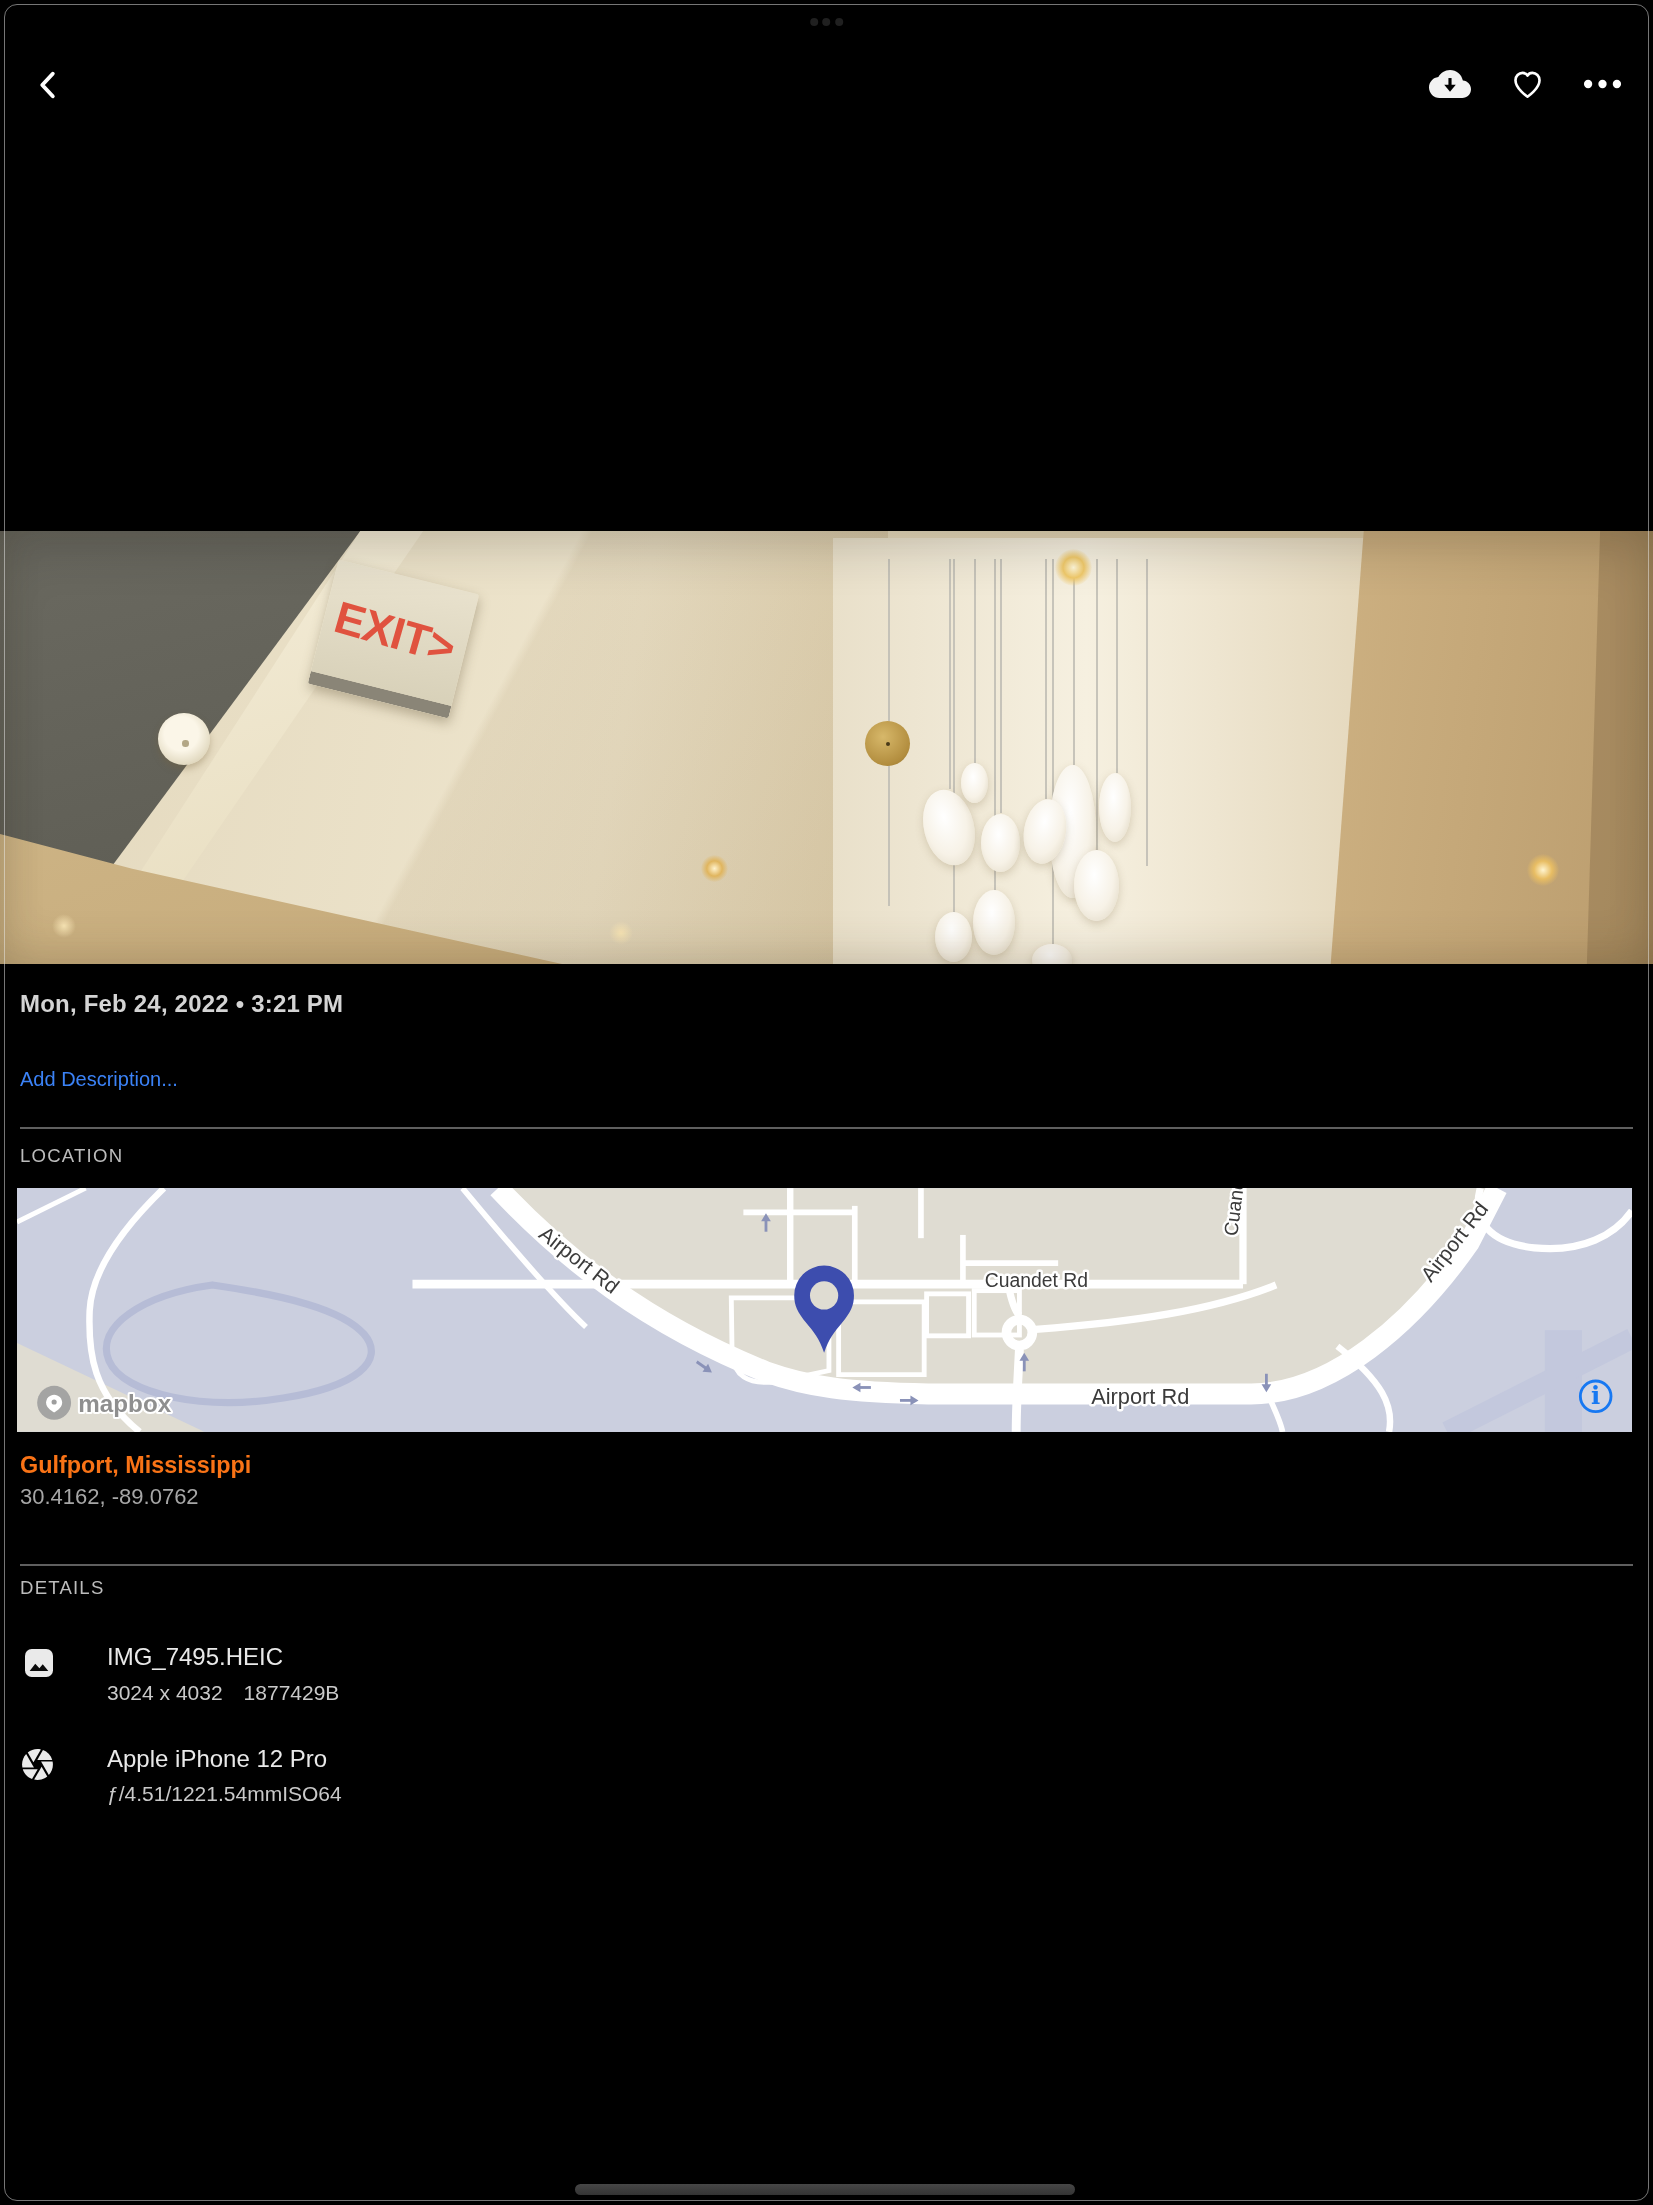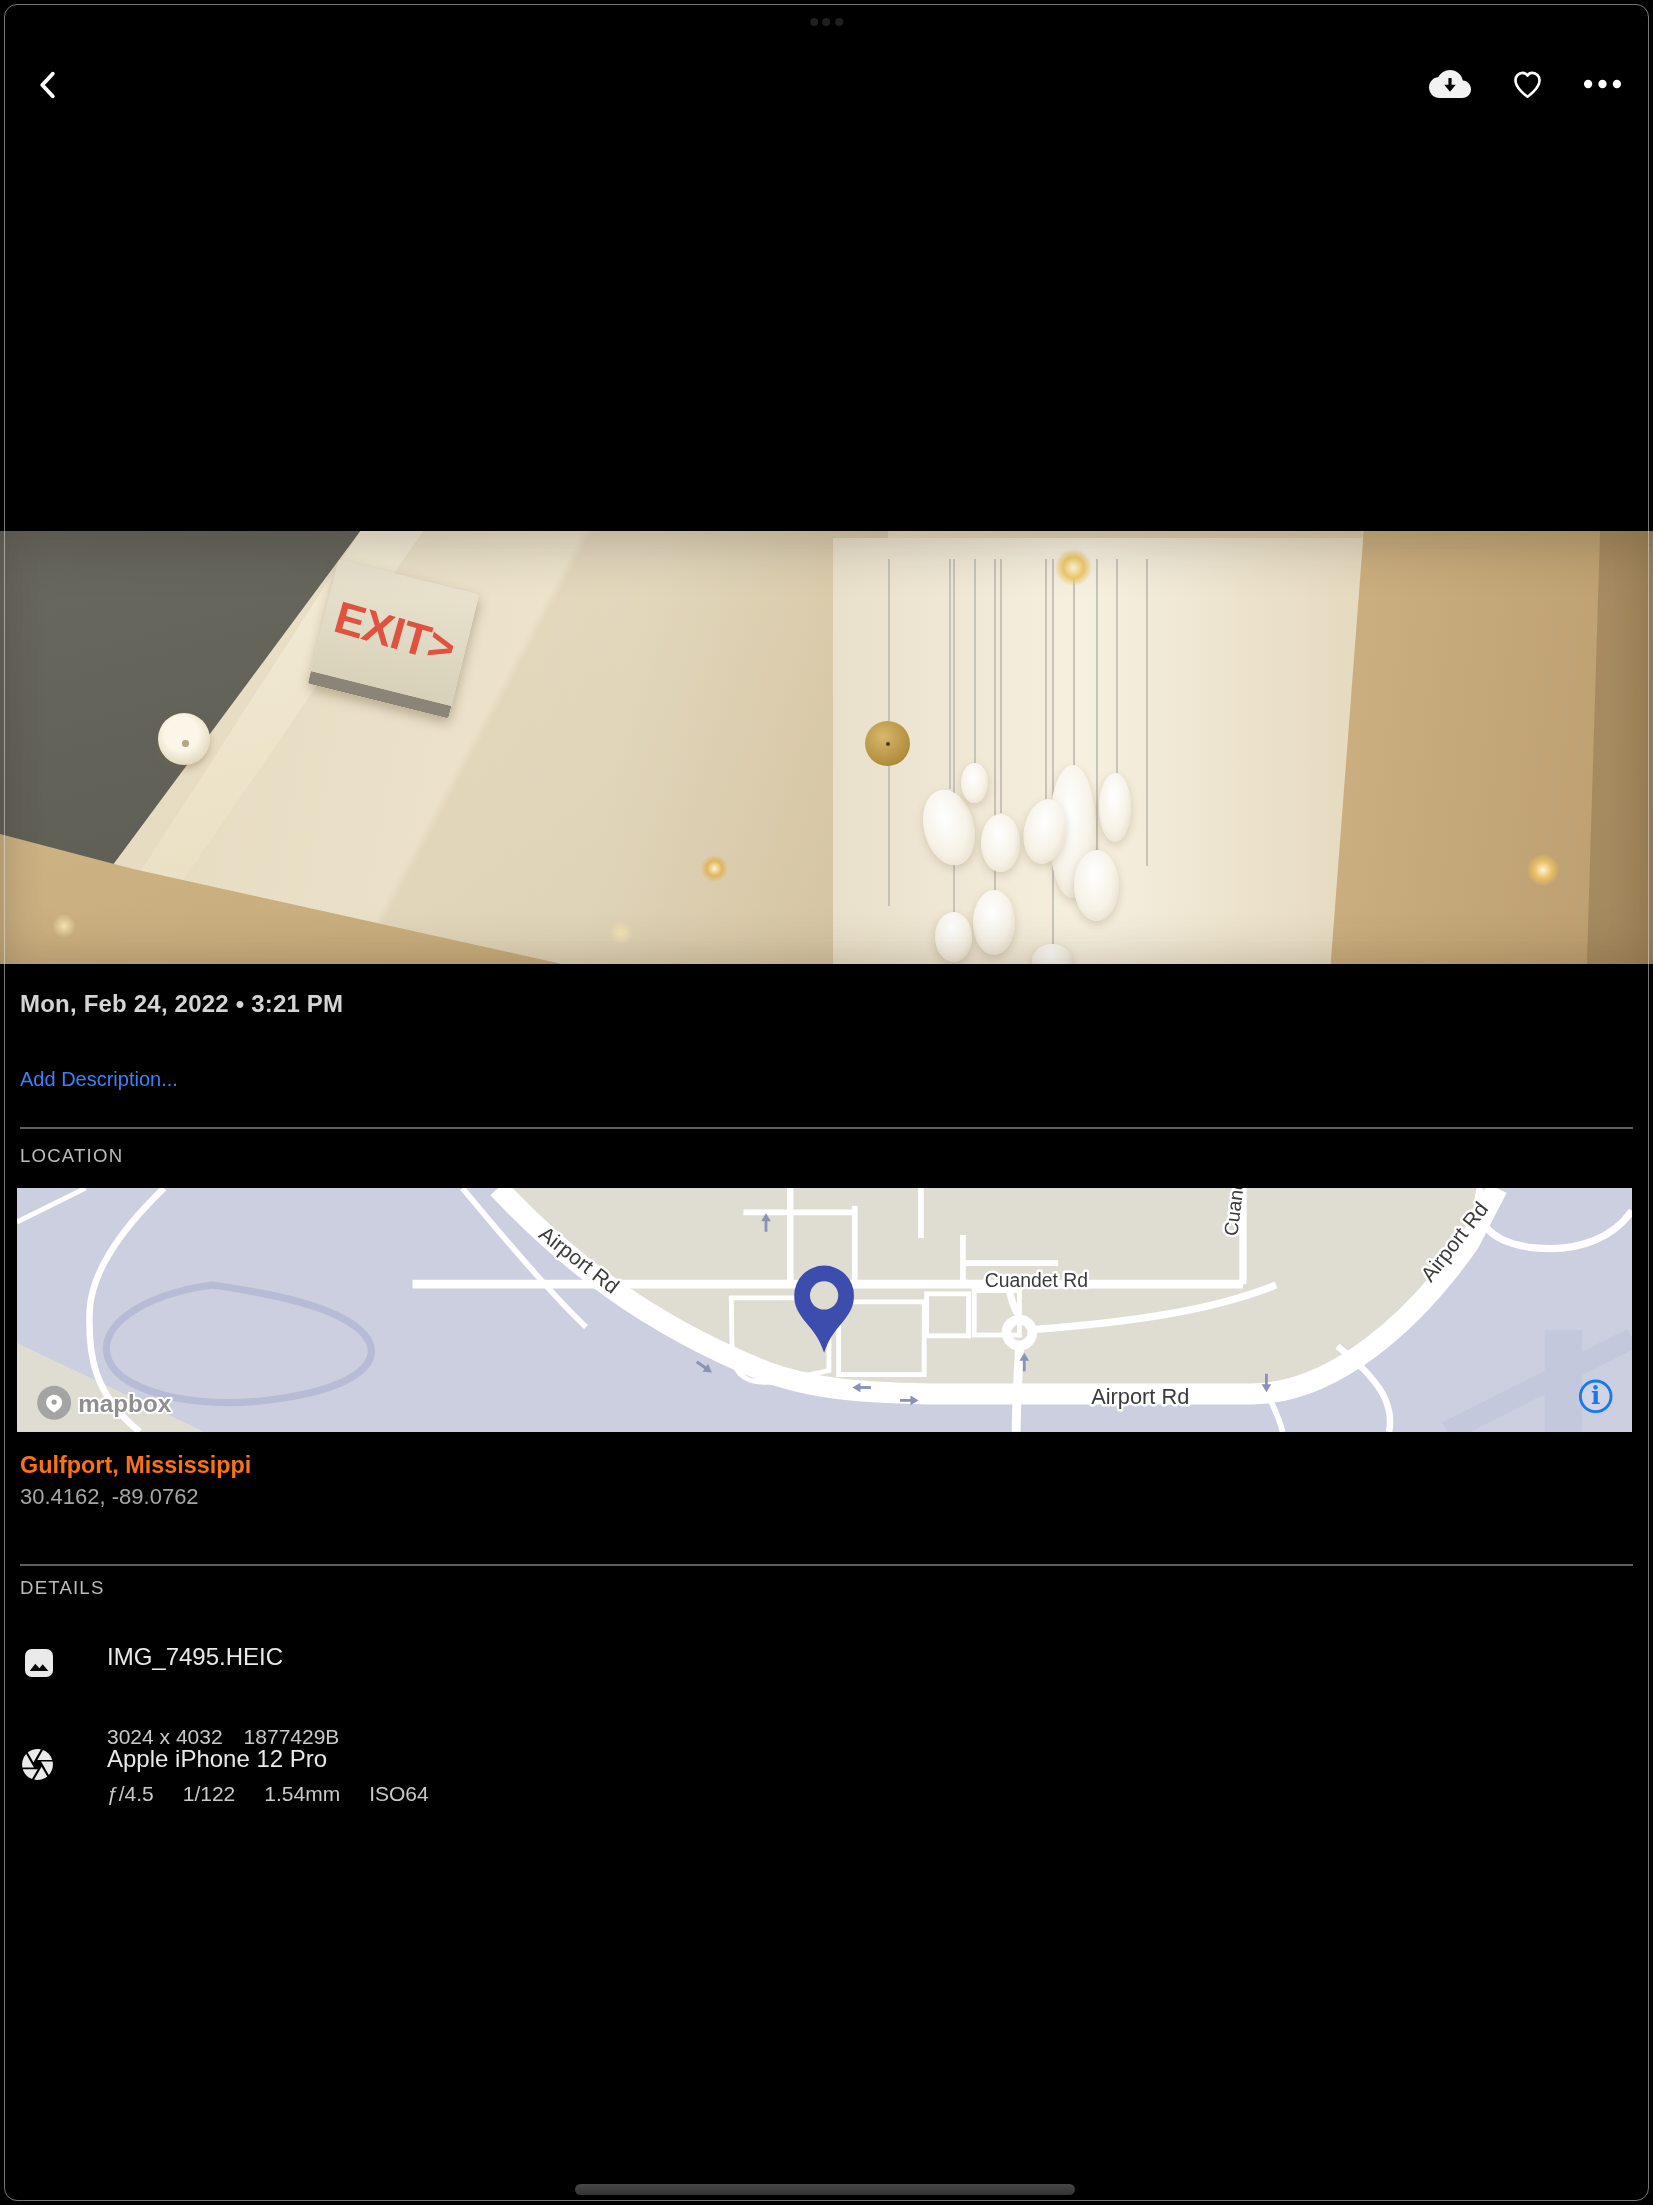--- a/index.html
+++ b/index.html
@@ -78,24 +78,24 @@
   .sec-header{position:absolute;left:20px;font-size:18.6px;color:#bcbcbc;letter-spacing:1.2px;}
   .loc-header{top:1145px;text-align:right;} .det-header{top:1577px;}
   .map-wrap{position:absolute;left:17px;top:1188px;width:1615px;height:244px;overflow:hidden;background:#CBCFDF;}
   .place-label{position:absolute;left:20px;top:1452px;font-size:23.4px;font-weight:700;color:#f97316;}
   .coords-label{position:absolute;left:20px;top:1484px;font-size:22px;color:#a6a6a6;}
   .row-icon{position:absolute;display:flex;align-items:center;justify-content:center;}
   .file-icon{left:22.6px;top:1648px;width:32px;height:32px;}
   .cam-icon{left:19.4px;top:1747px;width:37px;height:37px;}
   .row-title{position:absolute;left:107px;font-size:24px;font-weight:400;color:#e9e9e9;}
   .row-sub{position:absolute;left:107px;font-size:21px;color:#c9c9c9;}
-  .file-title{top:1643px;} .file-sub{top:1681px;margin-top:44px;}
+  .file-title{top:1643px;} .file-sub{top:1681px;}
   .cam-title{top:1745px;} .cam-sub{top:1782px;}
   .file-sub span + span{margin-left:21px;}
-  .cam-sub span + span{margin-left:29px;}
+  .cam-sub span + span{}
   
   .maplbl{font-family:"Liberation Sans",sans-serif;fill:#3b3b3b;stroke:#ffffff;stroke-width:6px;
       paint-order:stroke;stroke-linejoin:round;}
   .mbx{font-family:"Liberation Sans",sans-serif;font-weight:700;fill:#8f8f8f;stroke:#ffffff;stroke-width:5px;
       paint-order:stroke;stroke-linejoin:round;}
   .info-i{font-family:"DejaVu Serif",serif;font-weight:700;fill:#1778F2;}
 </style>
 </head>
 <body>
 

